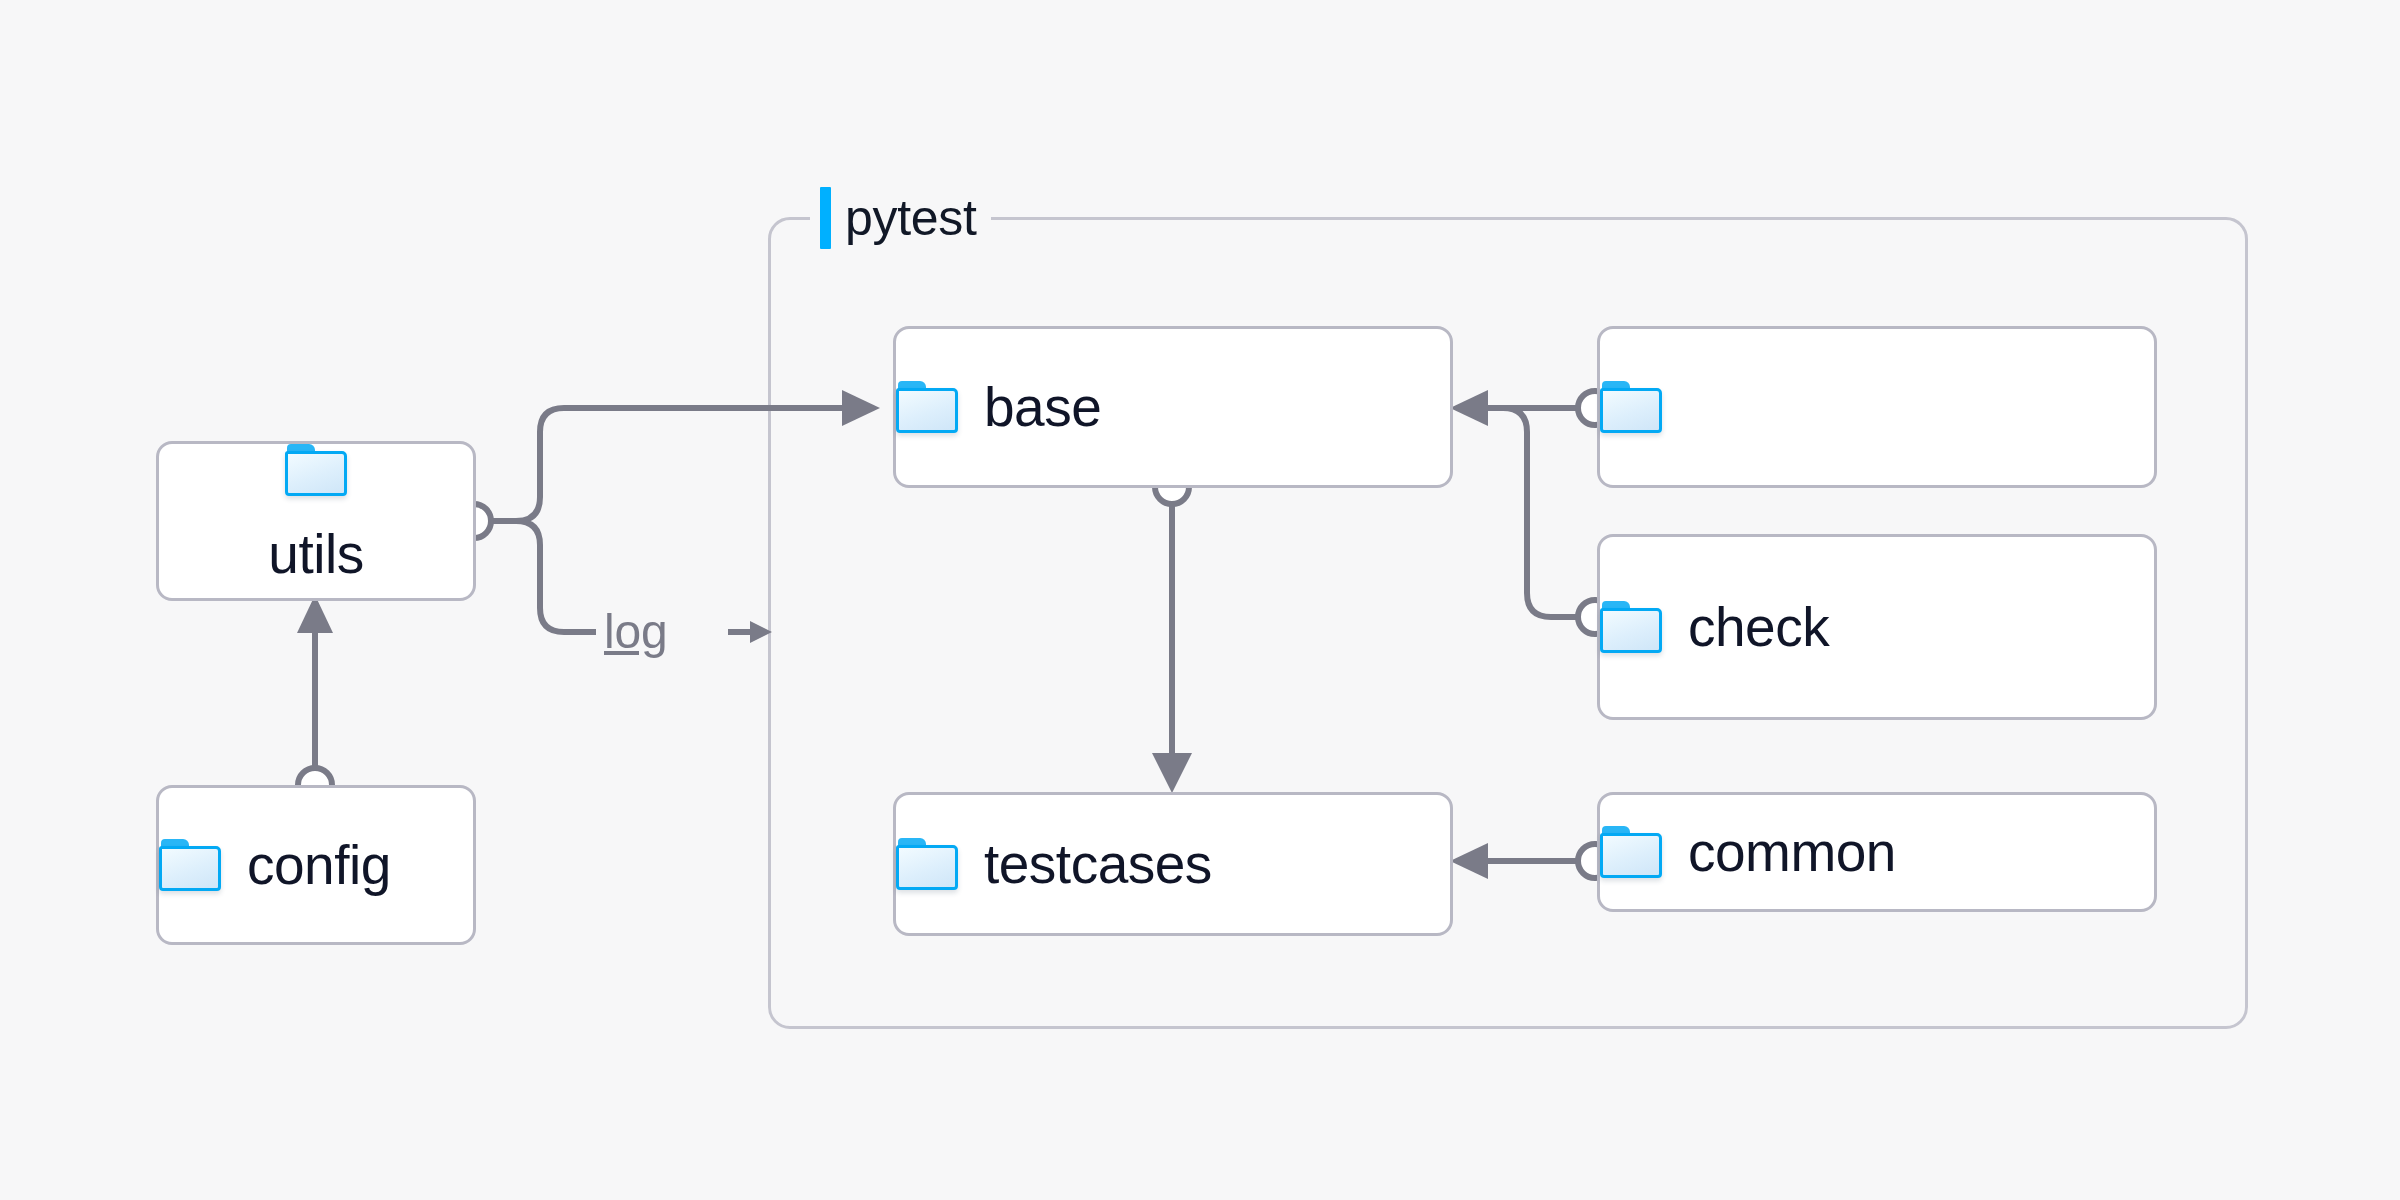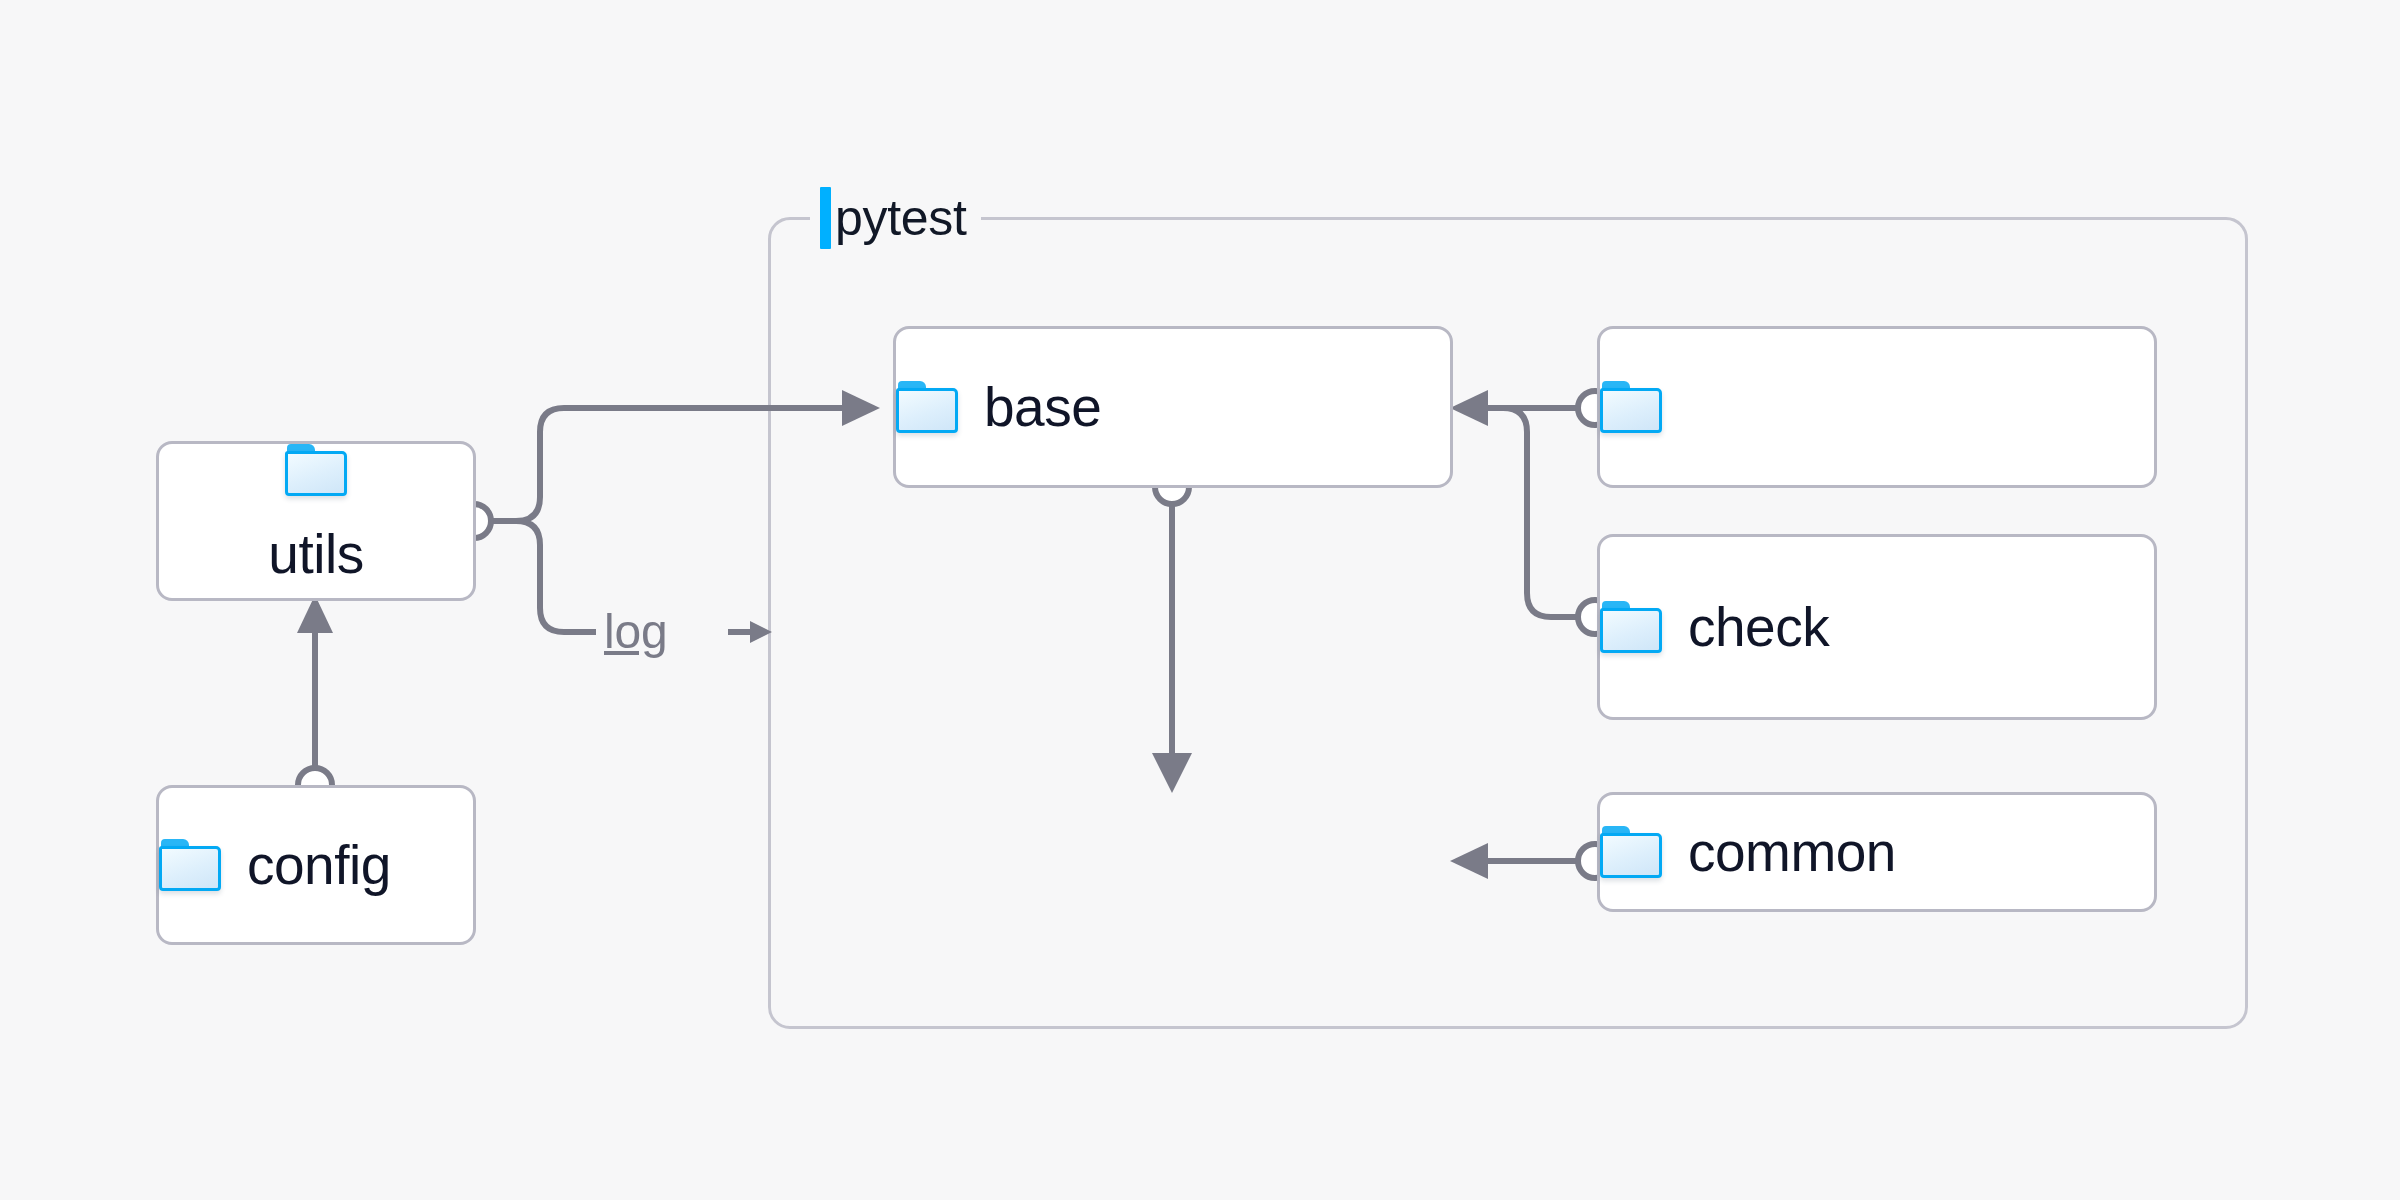--- a/index.html
+++ b/index.html
@@ -24,21 +24,21 @@
     position: absolute;
     box-sizing: border-box;
     border: 3px solid #c5c5cf;
     border-radius: 22px;
     background: transparent;
   }
   .group-label-wrap {
     position: absolute;
     display: flex;
     align-items: center;
-    gap: 4px;
+    gap: 14px;
     background: #f7f7f8;
     padding: 0 14px 0 10px;
     height: 70px;
   }
   .group-accent-bar {
     width: 11px;
     height: 62px;
     background: #00b0ff;
     border-radius: 1px;
     flex: 0 0 auto;
@@ -212,20 +212,27 @@
   </div>
 
   <div class="node" style="left:893px; top:326px; width:560px; height:162px;">
     <span class="folder-icon">
       <span class="tab"></span>
         <span class="body"></span>
     </span>
     <span class="node-label">base</span>
   </div>
 
+  <div class="node" style="left:893px; top:792px; width:560px; height:144px;">
+    <span class="folder-icon">
+      <span class="tab"></span>
+        <span class="body"></span>
+    </span>
+    <span class="node-label">testcases</span>
+  </div>
 
   <div class="node" style="left:1597px; top:326px; width:560px; height:162px;">
     <span class="folder-icon">
       <span class="tab"></span>
         <span class="body"></span>
     </span>
   </div>
 
   <div class="node" style="left:1597px; top:534px; width:560px; height:186px;">
     <span class="folder-icon">

